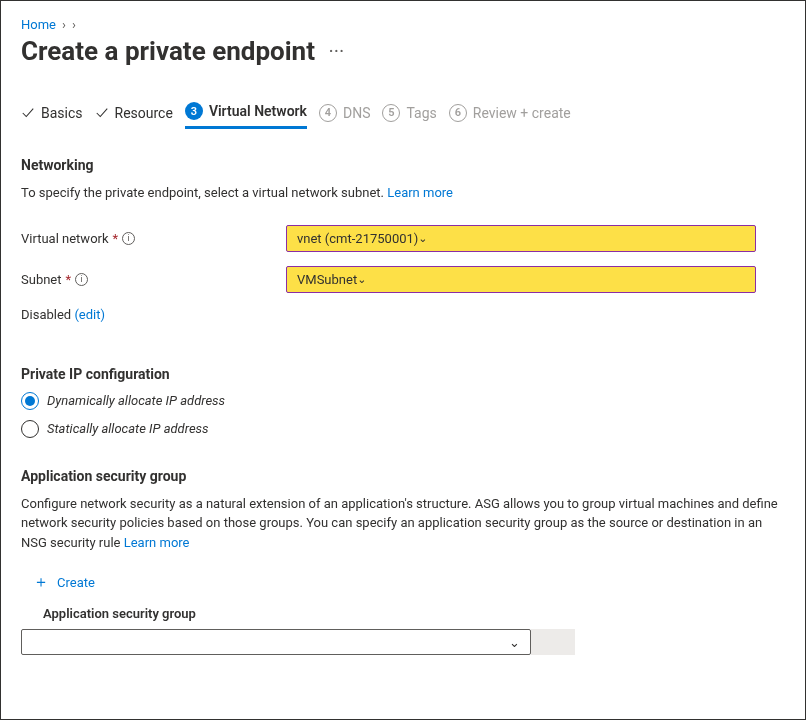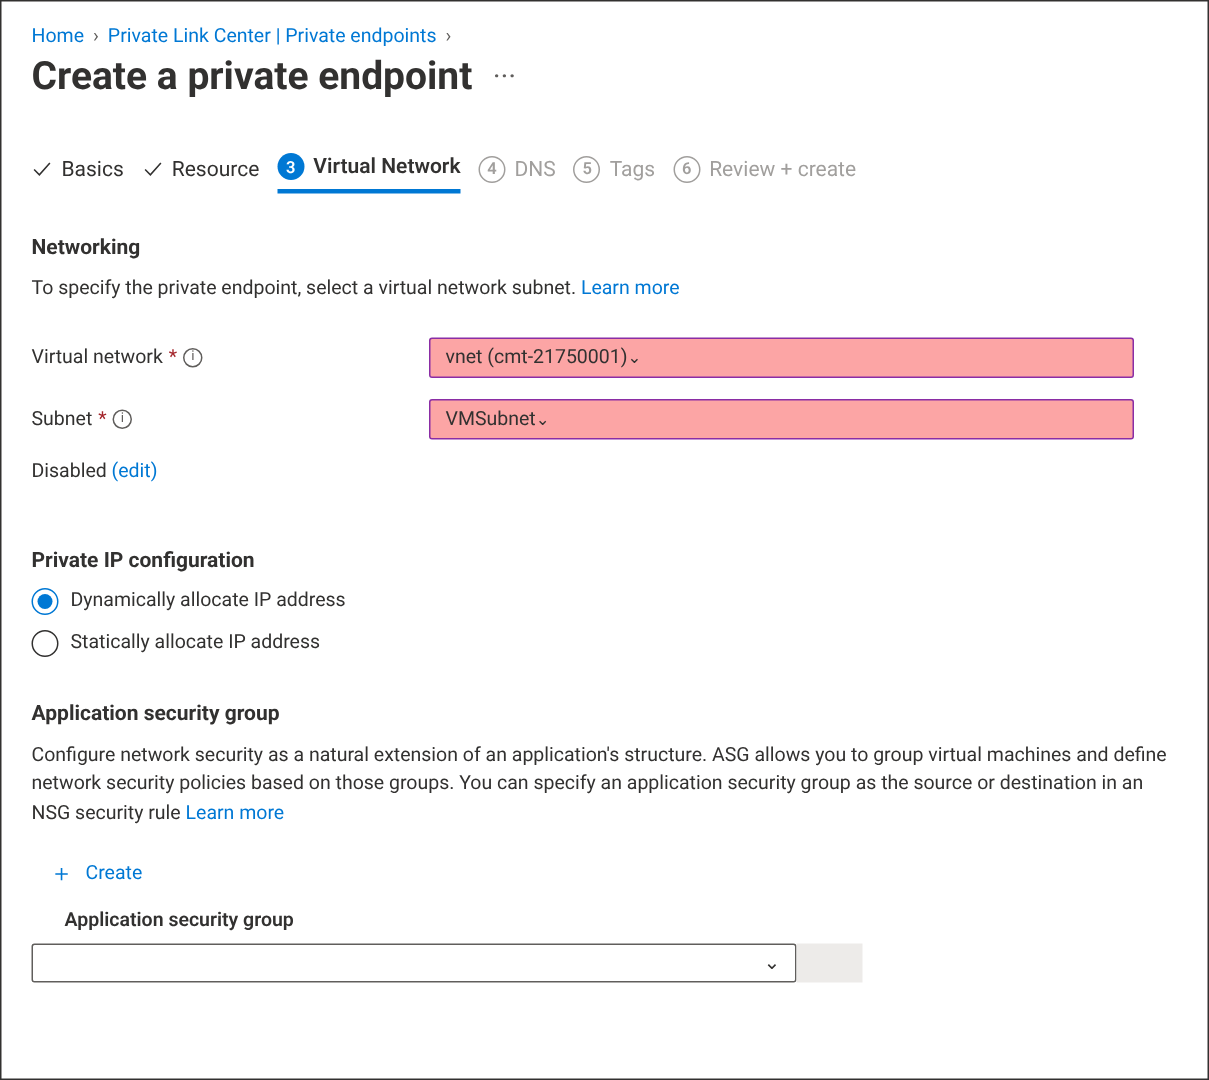--- a/index.html
+++ b/index.html
@@ -26,43 +26,42 @@
     .tab.active .num { background: #0078d4; color: #fff; }
     .tab.pending { color: #a19f9d; }
     .tab.pending .num { border: 1px solid #a19f9d; color: #a19f9d; }
     .section-title { font-weight: 700; font-size: 14px; margin-bottom: 10px; }
     .desc { font-size: 13px; color: #323130; margin-bottom: 22px; line-height: 1.5; }
     .link { color: #0078d4; text-decoration: none; cursor: pointer; }
     .form-row { display: flex; align-items: center; margin-bottom: 14px; }
     .form-label { width: 265px; font-size: 13px; color: #323130; display: flex; align-items: center; gap: 4px; }
     .required { color: #a4262c; }
     .info-icon { width: 13px; height: 13px; border: 1px solid #605e5c; border-radius: 50%; display: inline-flex; align-items: center; justify-content: center; font-size: 9px; color: #605e5c; line-height: 1; }
-    .select { flex: 1; max-width: 470px; border: 1px solid #8a2da5; background: #fca5a5; padding: 5px 10px; font-size: 13px; display: flex; align-items: center; cursor: pointer; border-radius: 2px; }
+    .select { flex: 1; max-width: 470px; border: 1px solid #8a2da5; background: #fde047; padding: 5px 10px; font-size: 13px; display: flex; align-items: center; cursor: pointer; border-radius: 2px; }
     .select .chev { font-size: 11px; color: #323130; }
     .form-value { font-size: 13px; color: #323130; }
-    .radio-group { margin-top: 8px; margin-bottom: 30px; }
+    .radio-group { margin-top: 8px; margin-bottom: 30px; font-style: italic; }
     .radio-row { display: flex; align-items: center; gap: 8px; margin-bottom: 10px; cursor: pointer; }
     .radio { width: 18px; height: 18px; border: 1px solid #323130; border-radius: 50%; display: flex; align-items: center; justify-content: center; }
     .radio.selected { border-color: #0078d4; }
     .radio.selected::after { content: ""; width: 10px; height: 10px; background: #0078d4; border-radius: 50%; }
     .create-btn { display: flex; align-items: center; gap: 8px; color: #0078d4; font-size: 13px; cursor: pointer; margin: 14px 0 16px 12px; }
     .plus-icon { font-size: 16px; font-weight: 300; color: #0078d4; line-height: 1; }
     .asg-label { font-weight: 600; font-size: 13px; margin-left: 22px; margin-bottom: 8px; }
     .asg-select-row { display:flex; align-items:center; }
     .asg-select { width: 510px; border: 1px solid #605e5c; background: #fff; padding: 5px 10px; font-size: 13px; display: flex; justify-content: space-between; align-items: center; cursor: pointer; border-radius: 2px; height: 26px; }
     .asg-pad { background:#edebe9; height:26px; width:44px; margin-left:0; }
     .spacer { height: 30px; }
   </style>
 </head>
 <body>
 
 <div class="breadcrumb">
   <a>Home</a>
   <span class="chevron">›</span>
-  <a>Private Link Center | Private endpoints</a>
   <span class="chevron">›</span>
 </div>
 
 <h1 class="page-title">
   <span>Create a private endpoint</span>
   <span class="ellipsis">···</span>
 </h1>
 
 <div class="tabs">
   <div class="tab done">

